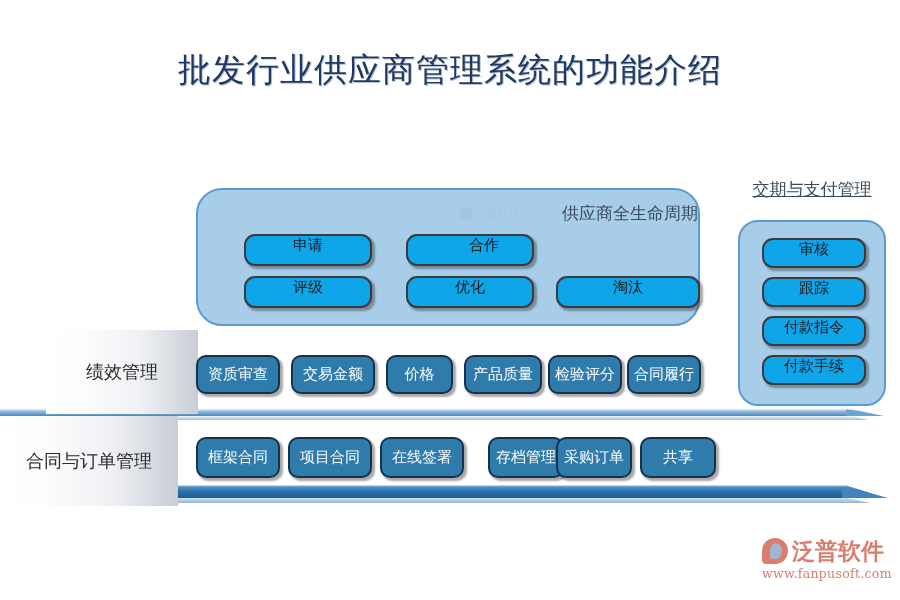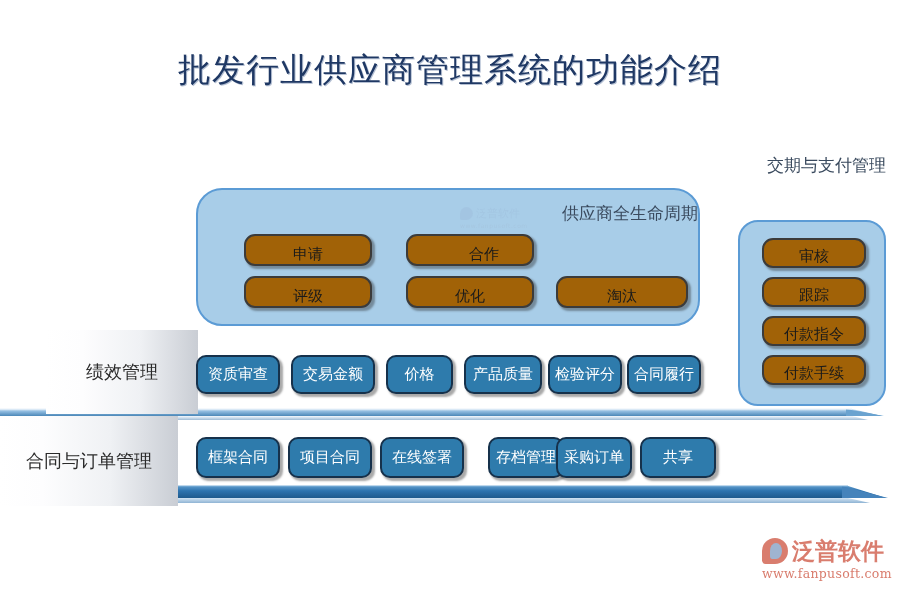--- a/index.html
+++ b/index.html
@@ -49,31 +49,31 @@
   }
 
   
   .ext-heading{
     position:absolute;
     font-family:"DejaVu Serif","Liberation Serif",serif;
     font-size:17px;
     color:#3A4A5E;
     white-space:nowrap;
   }
-  #payment-heading{left:738px;top:154px;width:148px;text-align:right;}
+  #payment-heading{left:738px;top:178px;width:148px;text-align:center;text-decoration:underline;}
 
   
   .chip-mint{
     position:absolute;
-    background:#a16207;
+    background:#0ea5e9;
     border:2px solid #3B3B3B;
     border-radius:11px;
     box-shadow:2.5px 2.5px 2px rgba(40,40,40,.40);
     box-sizing:border-box;
-    display:flex;align-items:flex-end;justify-content:center;
+    display:flex;align-items:flex-start;justify-content:center;
     font-family:"DejaVu Sans","Liberation Sans",sans-serif;
     font-size:15px;
     color:#1A1A1A;
     white-space:nowrap;
   }
 
   
   .chip-blue{
     position:absolute;
     background:#2E7BAC;
@@ -211,21 +211,21 @@
     <div class="chip-mint" style="left:208px;top:44px;width:128px;height:32px;padding-left:28px;">
       <span>合作</span>
     </div>
 
     <div class="chip-mint" style="left:46px;top:86px;width:128px;height:32px;">
       <span>评级</span>
     </div>
     <div class="chip-mint" style="left:208px;top:86px;width:128px;height:32px;">
       <span>优化</span>
     </div>
-    <div class="chip-mint" style="left:358px;top:86px;width:132px;height:32px;">
+    <div class="chip-mint" style="left:358px;top:86px;width:144px;height:32px;">
       <span>淘汰</span>
     </div>
   </div>
 
   <div class="wm" id="wm-center">
     <div class="wm-row">
       <div class="wm-mark"></div>
       <div class="wm-text">泛普软件</div>
     </div>
     <div class="wm-url">www.fanpusoft.com</div>

